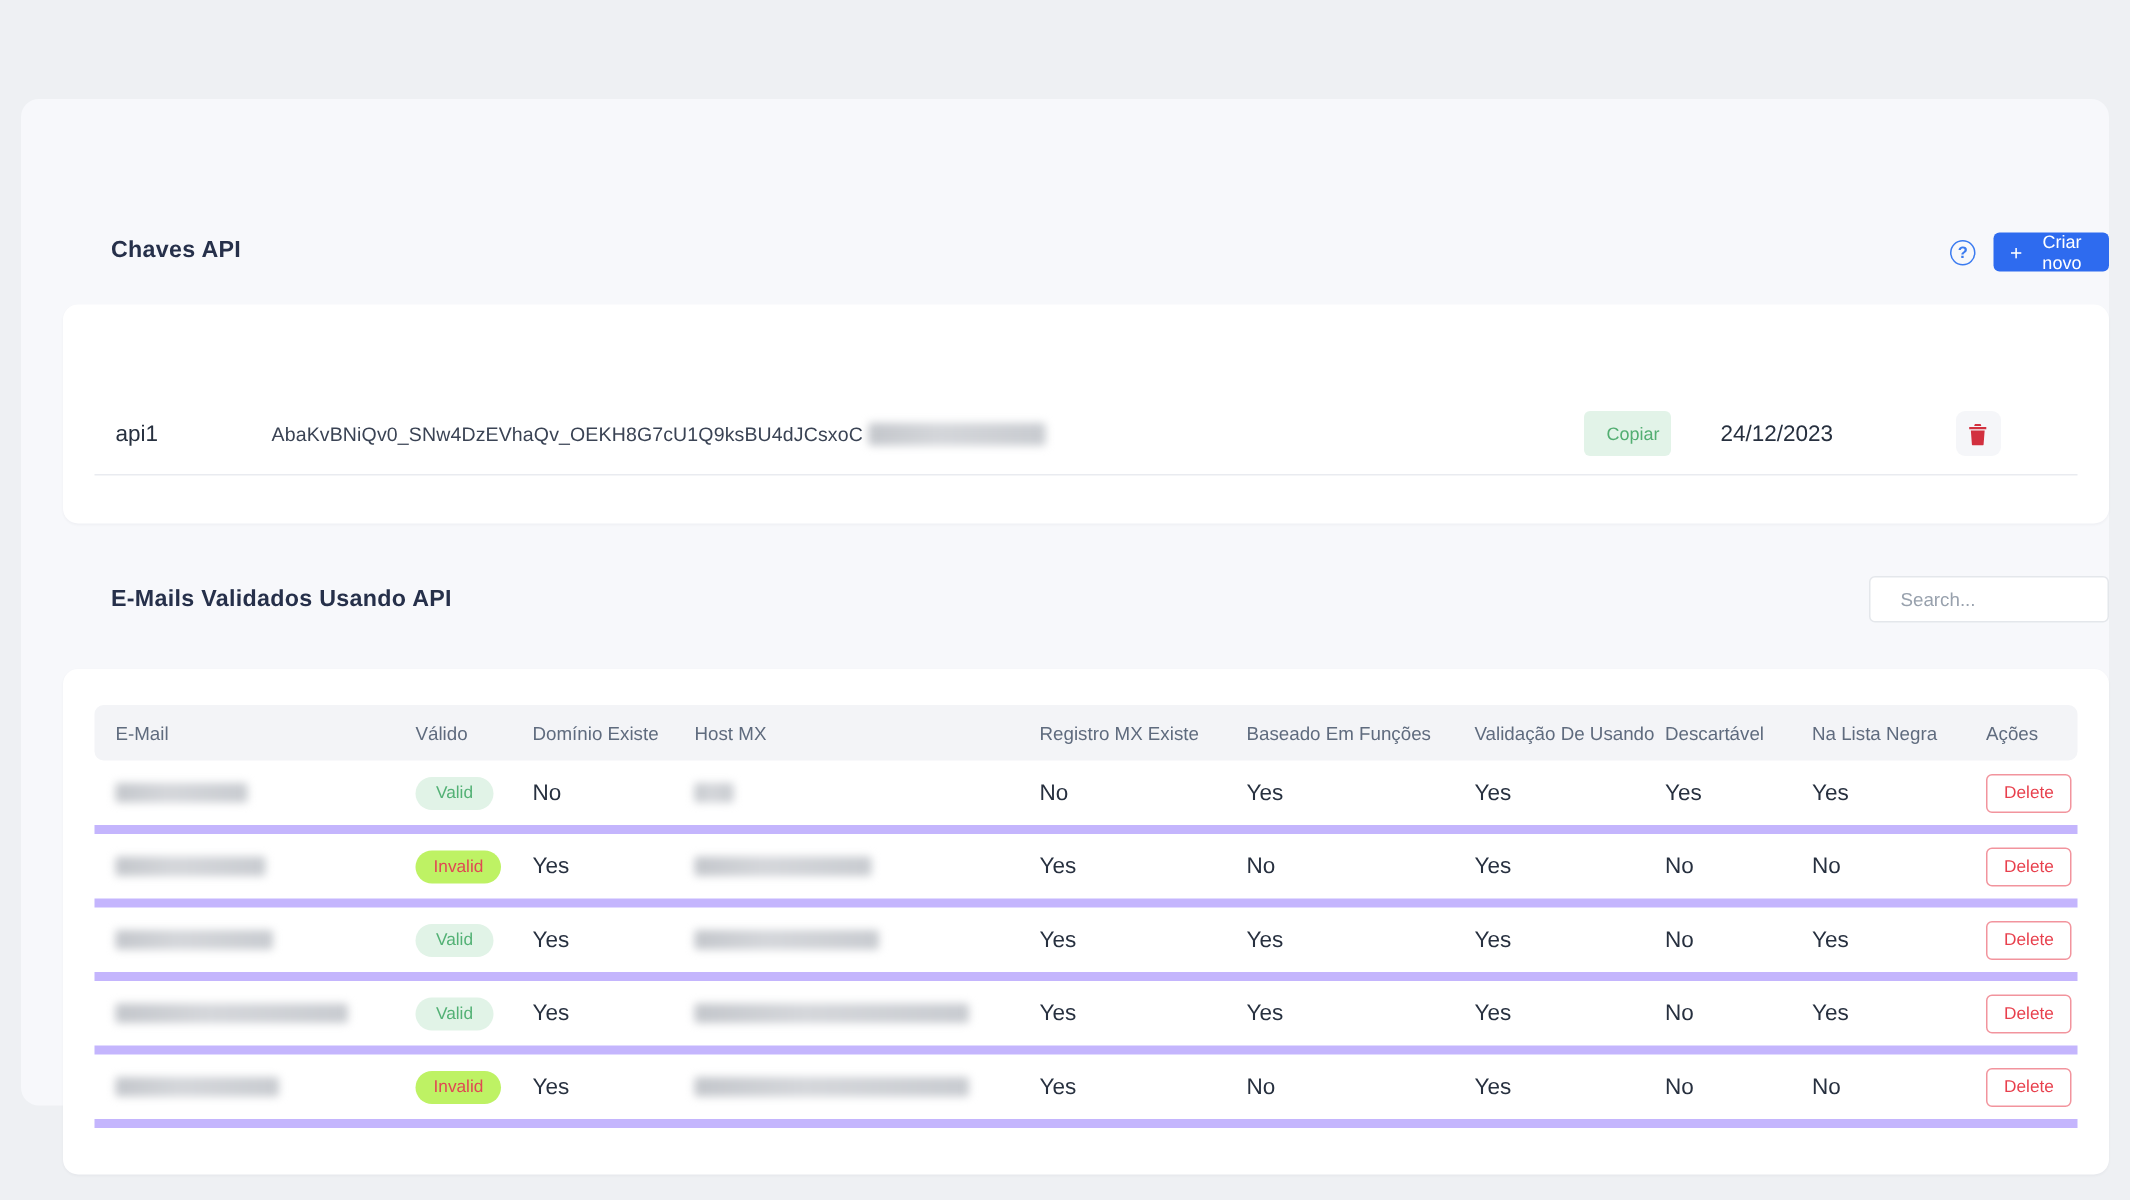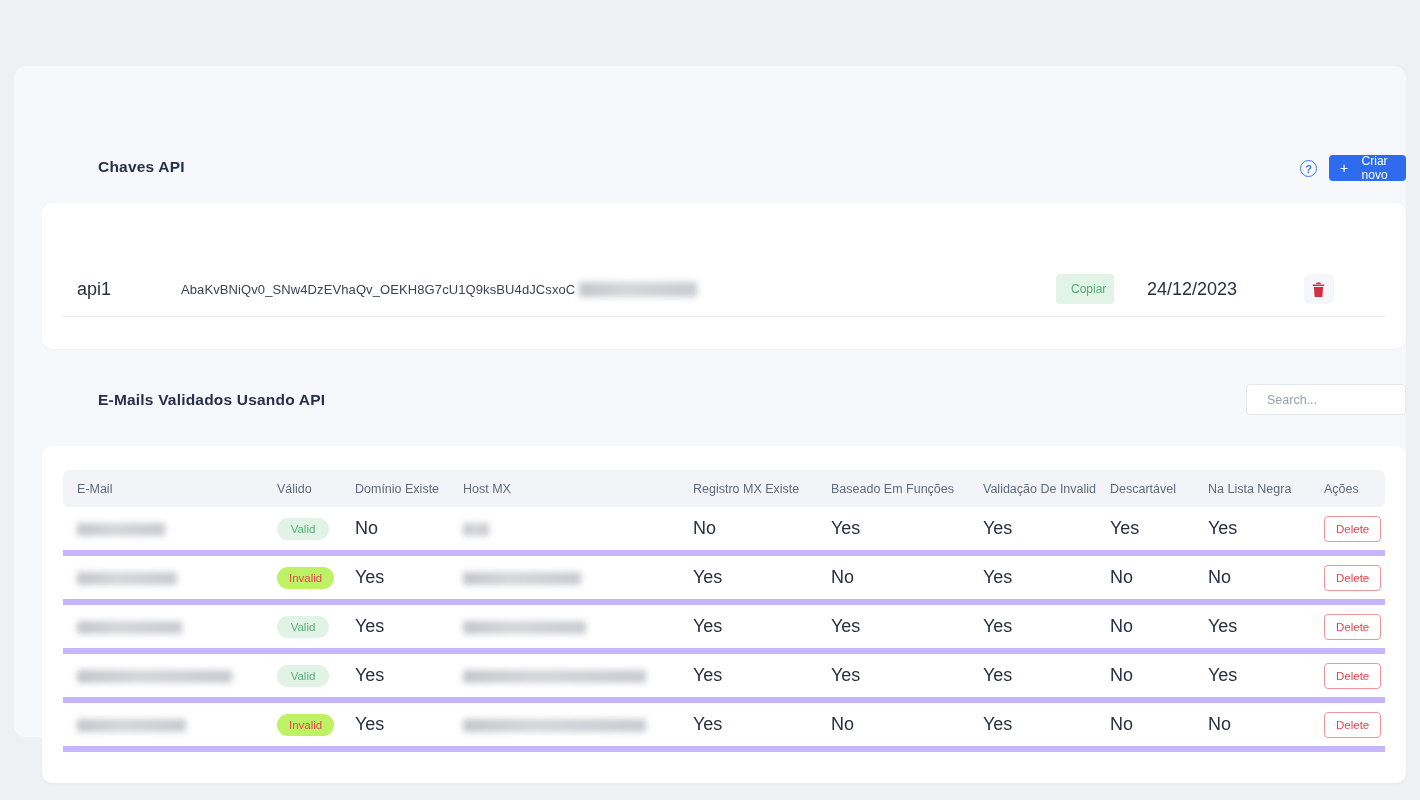--- a/index.html
+++ b/index.html
@@ -10,21 +10,20 @@
     font-family:"Liberation Sans", sans-serif;
     overflow:hidden;
   }
   .panel {
     position:absolute; left:14px; top:66px; width:1392px; height:671px;
     background:#f7f8fb; border-radius:12px;
   }
   .section-title {
     position:absolute; font-size:15.5px; font-weight:700; color:#26304a;
     letter-spacing:.2px;
-    margin-left:24px;
   }
   #title1 { left:60px; top:92px; }
   #title2 { left:60px; top:325px; }
 
   
   .help-icon {
     position:absolute; left:1286px; top:94px; width:17px; height:17px;
     border:1.5px solid #3b7bf0; border-radius:50%; color:#3b7bf0;
     font-size:11px; font-weight:700; display:flex; align-items:center;
     justify-content:center; cursor:pointer; background:transparent;
@@ -58,21 +57,21 @@
   }
   .grid2 {
     display:grid;
     grid-template-columns:200px 78px 108px 230px 138px 152px 127px 98px 116px 1fr;
     align-items:center; padding-left:14px; height:100%; white-space:nowrap;
   }
   .rows1 { position:absolute; left:21px; right:21px; top:59px; }
   .rows2 { position:absolute; left:21px; right:21px; top:61px; }
   .trow1 { height:55px; border-bottom:1px solid #e9ebf0; }
   .trow2 { height:49px; border-bottom:6px solid #c4b5fd; }
-  .cell  { font-size:18px; color:#27303f; }
+  .cell  { font-size:15px; color:#27303f; }
   .key-text { font-size:13px; color:#3a4354; letter-spacing:.1px; display:flex; align-items:center; gap:4px; }
 
   .redacted {
     display:inline-block; height:13px; border-radius:2px;
     background:linear-gradient(90deg,#c3c6cb,#d4d6da 40%,#c8cbd0);
     filter:blur(3px); vertical-align:middle;
   }
   .redacted.tall { height:15px; }
 
   .copy-btn {
@@ -150,21 +149,21 @@
 
   <div class="card" id="card-emails">
     <div class="thead">
       <div class="grid2">
         <span>E-Mail</span>
         <span>Válido</span>
         <span>Domínio Existe</span>
         <span>Host MX</span>
         <span>Registro MX Existe</span>
         <span>Baseado Em Funções</span>
-        <span>Validação De Invalid</span>
+        <span>Validação De Usando</span>
         <span>Descartável</span>
         <span>Na Lista Negra</span>
         <span>Ações</span>
       </div>
     </div>
     <div class="rows2">
   <div class="trow2 grid2">
     <span><span class="redacted" style="width: 88px;"></span></span>
     <span><span class="badge badge-valid">Valid</span></span>
     <span class="cell">No</span>

